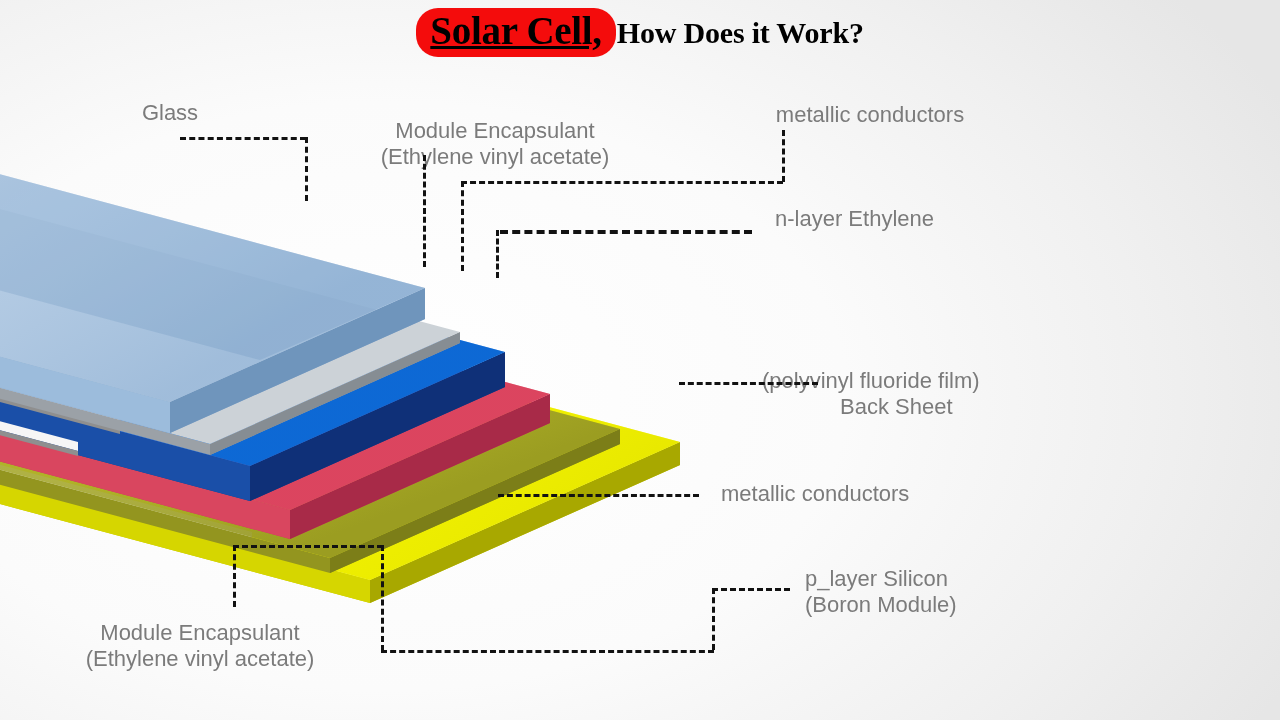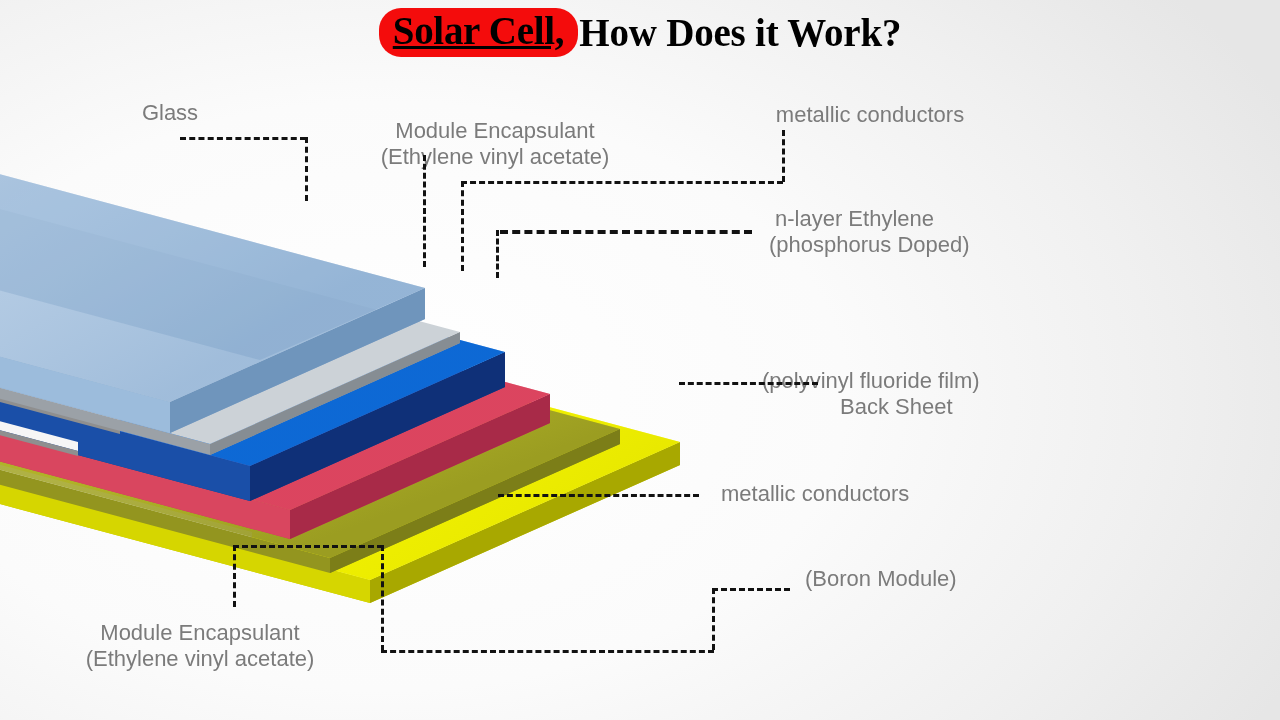--- a/index.html
+++ b/index.html
@@ -35,21 +35,21 @@
     line-height: 44px;
     vertical-align: middle;
     letter-spacing: -0.3px;
     text-decoration: underline;
   }
   .title-rest {
     display: inline-block;
     color: #000;
     font-family: "Liberation Serif", serif;
     font-weight: bold;
-    font-size: 39px;
+    font-size: 30px;
     line-height: 44px;
     vertical-align: middle;
     margin-left: 1px;
     letter-spacing: -0.2px;
   }
 
   
   .lbl {
     position: absolute;
     color: #7b7b7b;
@@ -243,37 +243,37 @@
 
   <div class="lbl ctr" style="left:700px; top:102px; width:340px;">
     <div>metallic conductors</div>
   </div>
   <div class="lv" style="left:782px; top:130px; height:52px;"></div>
   <div class="lh" style="left:461px; top:181px; width:322px;"></div>
   <div class="lv" style="left:461px; top:181px; height:90px;"></div>
 
   <div class="lbl" style="left:775px; top:206px; width:330px;">
     <div>n-layer Ethylene</div>
-    <div style="margin-left:-6px">(phosphorus Doped)</div>
   </div>
   <div class="lh" style="left:500px; top:230px; width:252px; border-top-style:dashed; border-top-width:4px;"></div>
   <div class="lv" style="left:496px; top:230px; height:48px;"></div>
 
   <div class="lbl" style="left:840px; top:368px; width:370px;">
     <div style="margin-left:-78px">(polyvinyl fluoride film)</div>
     <div>Back Sheet</div>
   </div>
   <div class="lh" style="left:679px; top:382px; width:139px;"></div>
 
   <div class="lbl" style="left:721px; top:481px; width:340px;">
     <div>metallic conductors</div>
   </div>
   <div class="lh" style="left:498px; top:494px; width:201px;"></div>
 
   <div class="lbl" style="left:805px; top:566px; width:330px;">
+    <div>p_layer Silicon</div>
     <div>(Boron Module)</div>
   </div>
   <div class="lh" style="left:712px; top:588px; width:78px;"></div>
   <div class="lv" style="left:712px; top:588px; height:62px;"></div>
 
   <div class="lbl ctr" style="left:35px; top:620px; width:330px;">
     <div>Module Encapsulant</div>
     <div>(Ethylene vinyl acetate)</div>
   </div>
   <div class="lv" style="left:233px; top:545px; height:62px;"></div>

